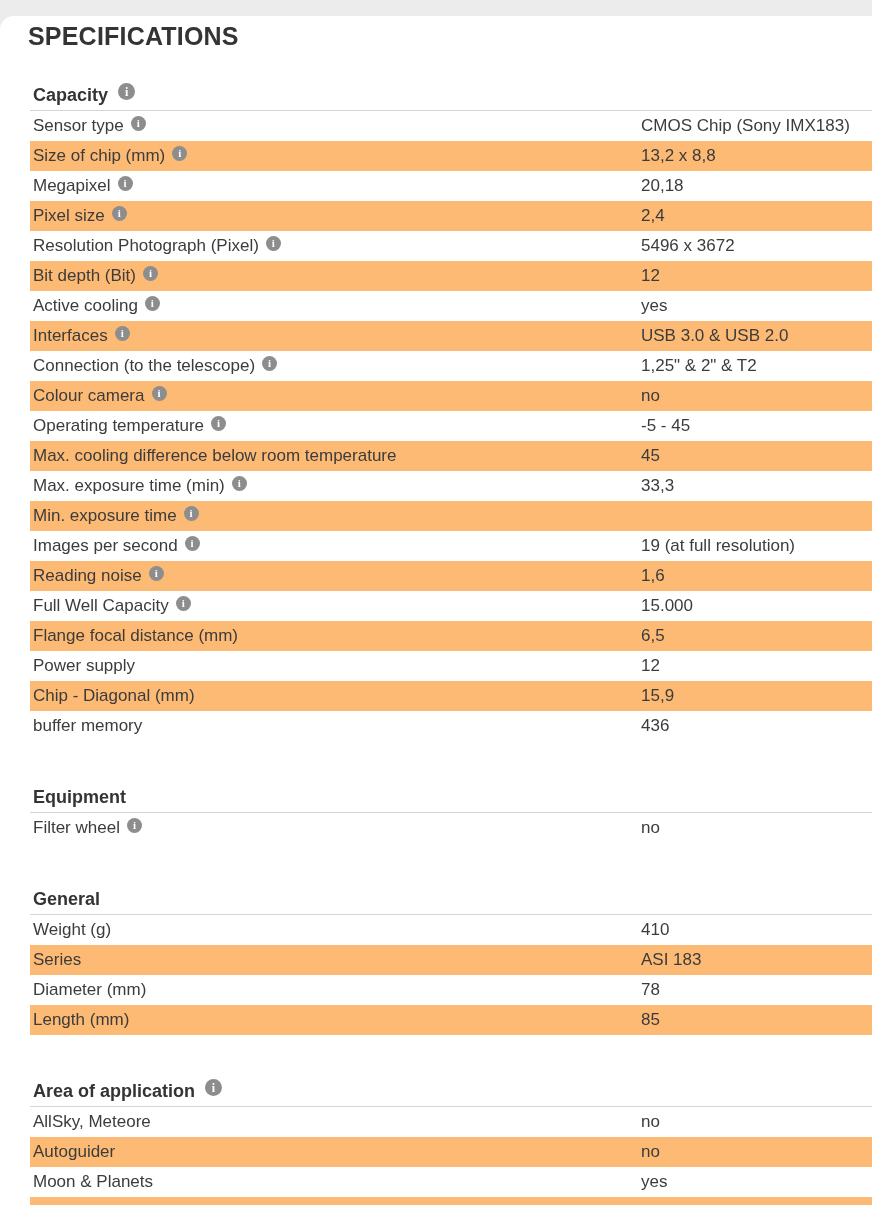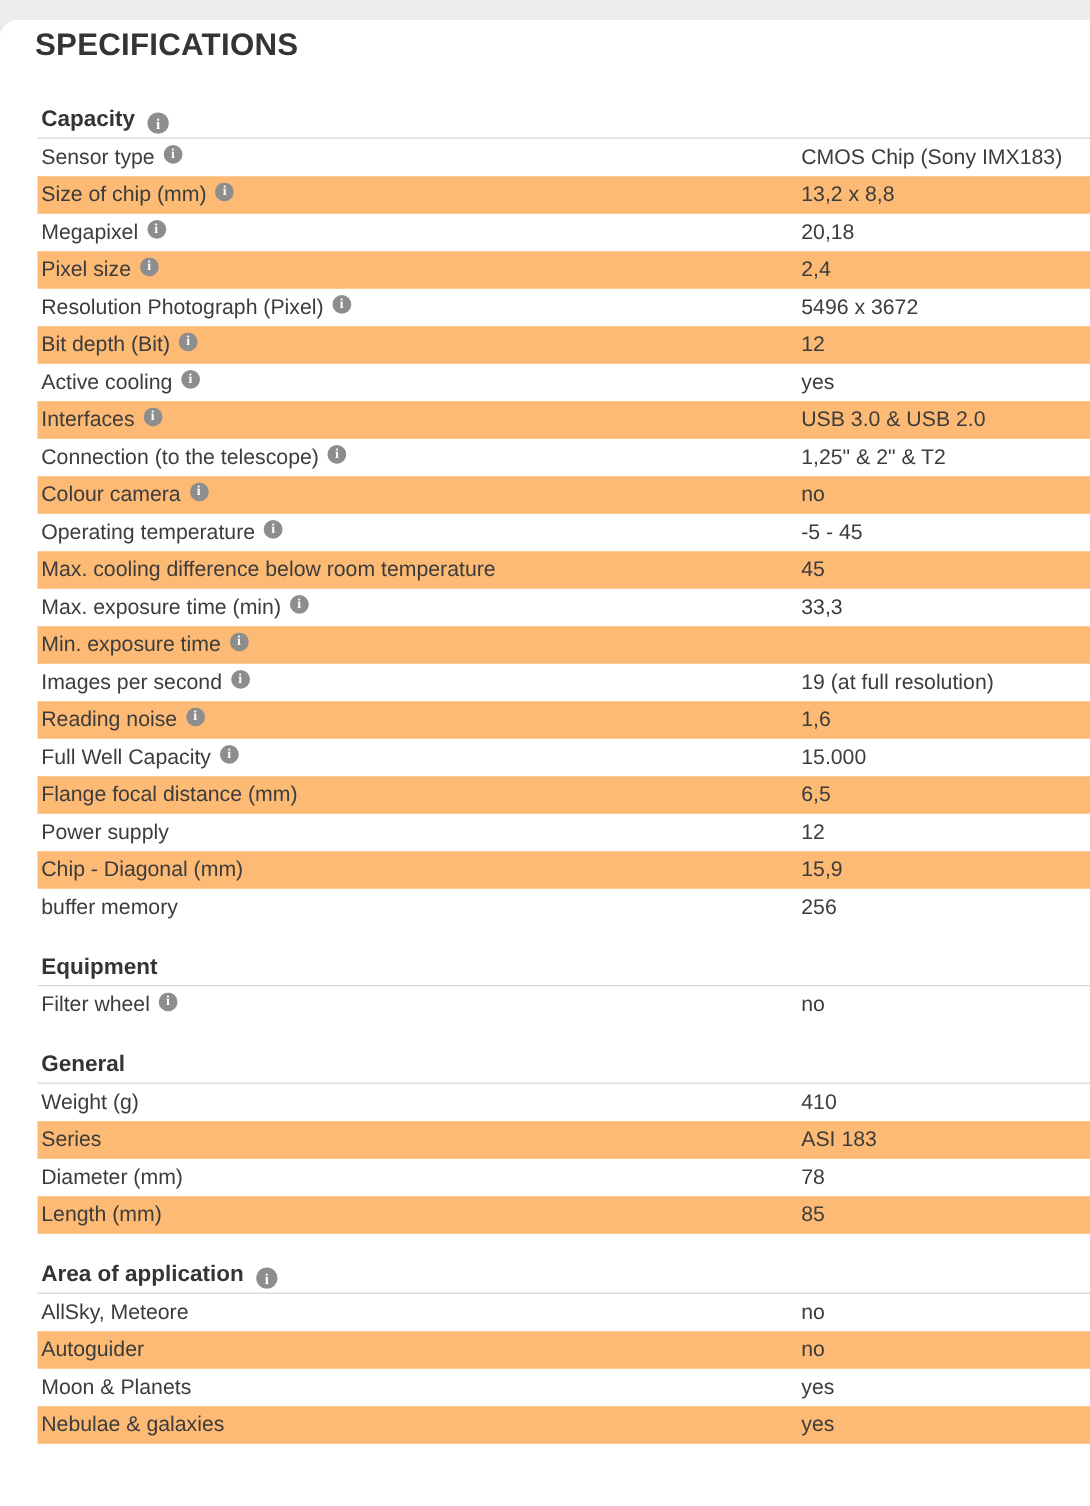--- a/index.html
+++ b/index.html
@@ -18,24 +18,24 @@
     overflow: hidden;
   }
   .content { padding: 6px 0 0 30px; }
   .page-title {
     font-size: 25px; font-weight: 700; color: #343434;
     letter-spacing: 0.2px;
     margin-left: -2px;
     margin-bottom: 32px;
     transform-origin: left center;
   }
-  .spec-section { margin-top: 20px; }
+  .spec-section { margin-top: 44px; }
   .spec-section:first-child { margin-top: 0; }
   .section-header {
-    display: flex; align-items: flex-end;
+    display: flex; align-items: flex-start;
     padding: 0 0 3px 3px;
     line-height: 24px;
     border-bottom: 1px solid #d5d5d5;
   }
   .section-title { font-size: 18px; font-weight: 700; color: #343434; }
   .spec-row { display: flex; height: 30px; align-items: center; }
   .spec-row.alt { background: #fdba74; }
   .spec-label-cell {
     width: 611px; flex: none;
     padding-left: 3px;
@@ -264,21 +264,21 @@
 
     </div>
     <div class="spec-value">15,9</div>
   </div>
 
   <div class="spec-row">
     <div class="spec-label-cell">
       <span class="spec-label">buffer memory</span>
 
     </div>
-    <div class="spec-value">256</div>
+    <div class="spec-value">436</div>
   </div>
 
 </div>
   </section>
 
   <section class="spec-section">
     <div class="section-header">
       <span class="section-title">Equipment</span>
 
     </div>

